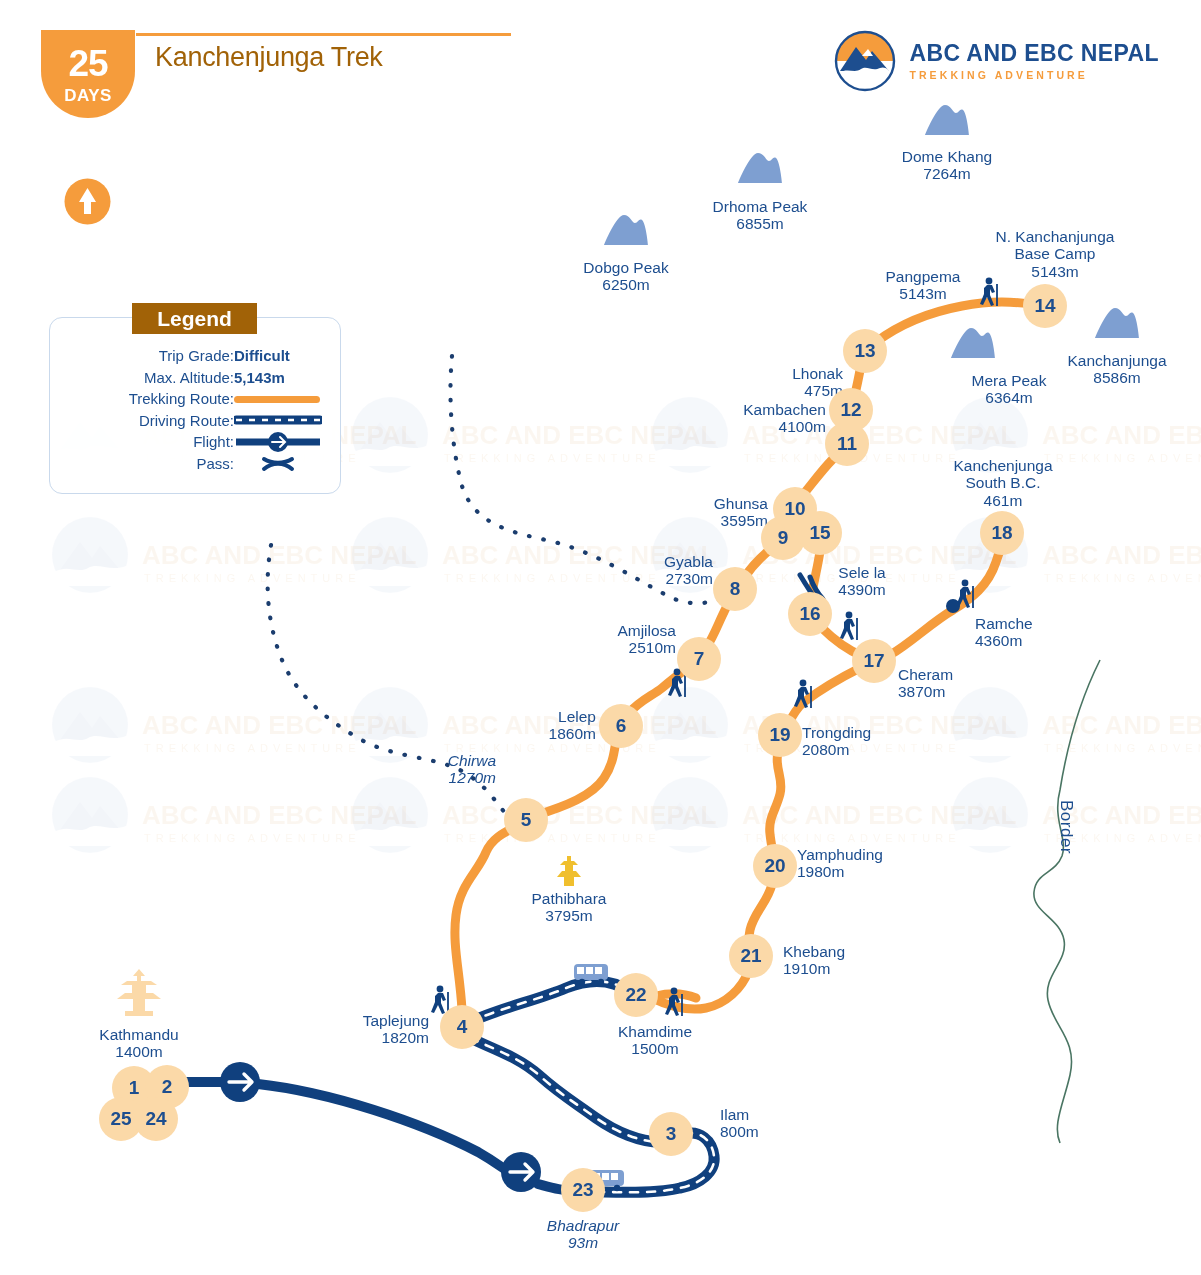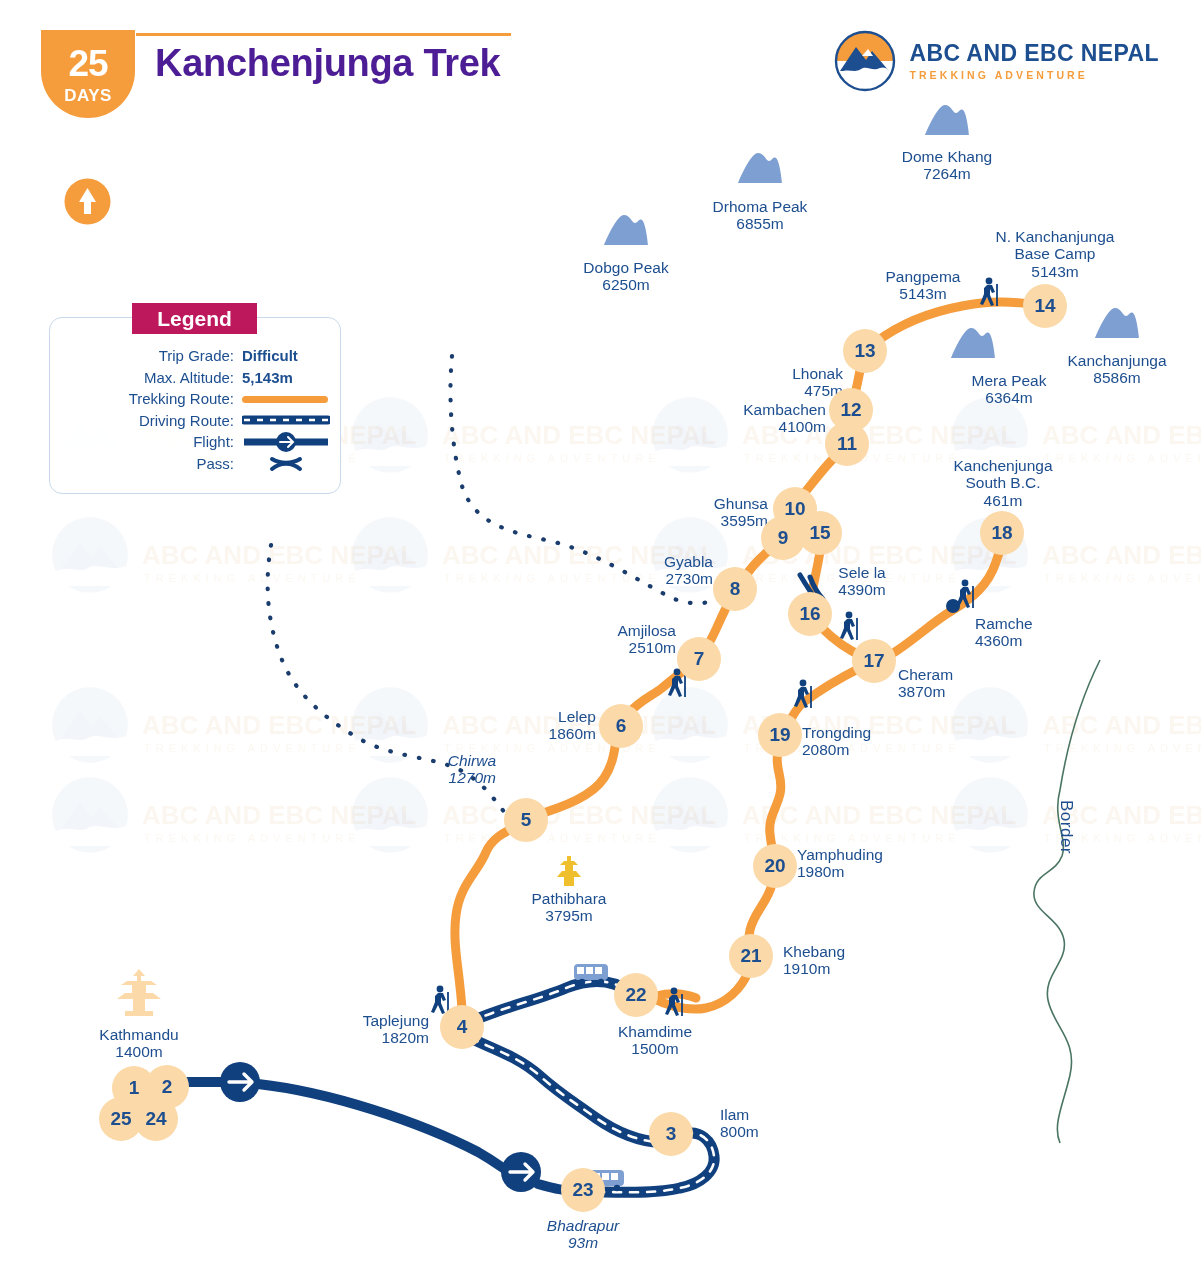--- a/index.html
+++ b/index.html
@@ -22,44 +22,44 @@
     position:absolute;left:41px;top:30px;width:94px;height:88px;
     background:#f59c3c;border-radius:0 0 47px 47px;
     display:flex;flex-direction:column;align-items:center;justify-content:center;
     color:#fff;line-height:1;
   }
   .days-badge .num{font-size:37px;font-weight:700;letter-spacing:-1px;}
   .days-badge .lbl{font-size:17px;font-weight:700;margin-top:5px;letter-spacing:.5px;}
   .title-rule{position:absolute;left:136px;top:33px;width:375px;height:3px;background:#f59c3c;}
   .map-title{
     position:absolute;left:155px;top:42px;
-    font-size:38px;font-weight:700;color:#4c1d95;letter-spacing:-.3px;
+    font-size:27px;font-weight:400;color:#a16207;letter-spacing:-.3px;
   }
 
   
   .logo{position:absolute;right:42px;top:30px;height:62px;display:flex;align-items:center;gap:13px;z-index:5;}
   .logo-text{display:flex;flex-direction:column;line-height:1;}
   .logo-main{font-size:23px;font-weight:700;color:#1d4e8f;letter-spacing:.4px;}
   .logo-sub{font-size:10.5px;font-weight:700;color:#f59c3c;letter-spacing:3.1px;margin-top:5px;}
 
   
   .compass{position:absolute;left:64px;top:178px;width:47px;height:47px;z-index:5;}
 
   
   .legend{
     position:absolute;left:49px;top:317px;width:290px;height:175px;
     background:rgba(255,255,255,.92);border:1.5px solid #c9d9ec;border-radius:13px;z-index:6;
   }
   .legend-title{
-    position:absolute;left:132px;top:303px;width:125px;height:31px;background:#be185d;
+    position:absolute;left:132px;top:303px;width:125px;height:31px;background:#a16207;
     color:#fff;font-size:21px;font-weight:700;display:flex;align-items:center;justify-content:center;z-index:7;
   }
   .legend-rows{position:absolute;left:49px;top:345px;width:290px;z-index:7;font-size:15px;}
   .lrow{display:flex;align-items:center;height:21.5px;}
-  .lrow .lk{width:185px;text-align:right;padding-right:8px;color:#1d4e8f;font-weight:400;}
+  .lrow .lk{width:185px;text-align:right;color:#1d4e8f;font-weight:400;}
   .lrow .lv{width:95px;text-align:left;font-weight:700;color:#1d4e8f;}
   .lrow .lvg{width:95px;display:flex;align-items:center;}
 
   
   .node{
     position:absolute;border-radius:50%;background:#fbd9a8;
     display:flex;align-items:center;justify-content:center;
     color:#1d4e8f;font-weight:700;z-index:4;
   }
   .n-big{width:44px;height:44px;font-size:19px;}

